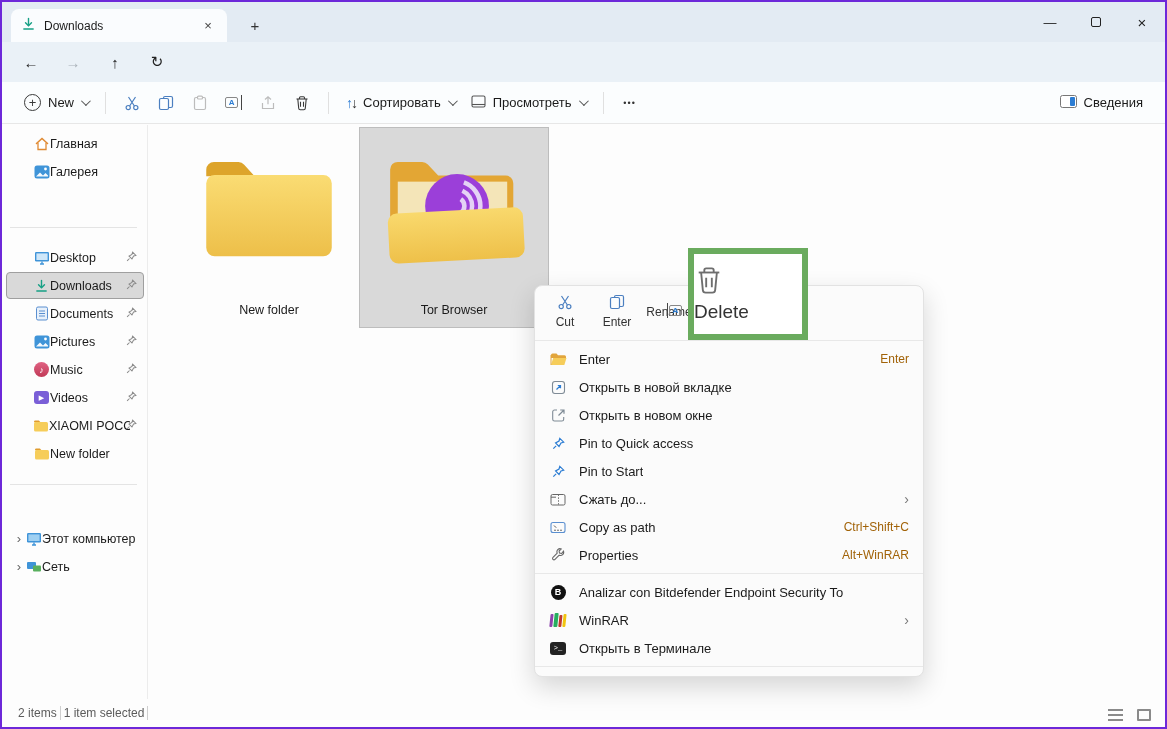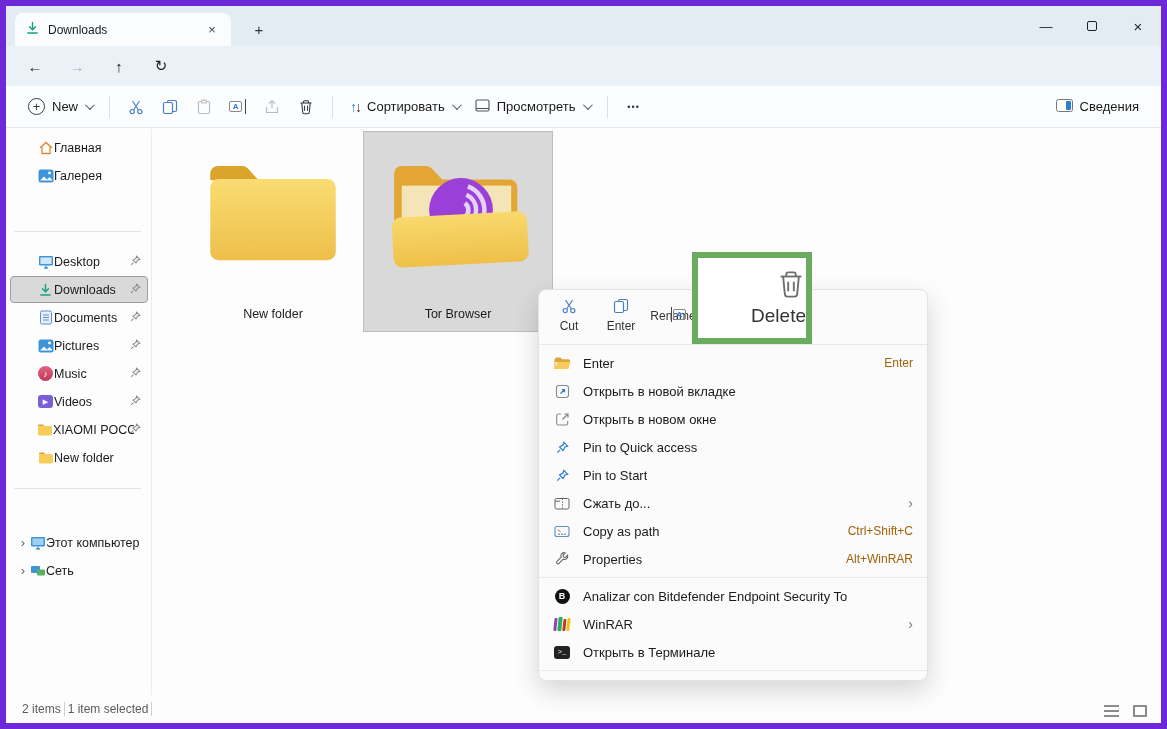--- a/index.html
+++ b/index.html
@@ -1,20 +1,20 @@
 <!DOCTYPE html>
 <html><head>
 <meta charset="utf-8">
 <style>
   * { margin:0; padding:0; box-sizing:border-box; }
   html,body { background:#f0f0f0; }
   .window{
     position:relative; width:1167px; height:729px; background:#fdfdfd;
     font-family:"Liberation Sans", sans-serif; font-size:13px; color:#1b1b1b;
-    overflow:hidden; border:6px solid #6d28d9;
+    overflow:hidden; border:2px solid #6d28d9;
   }
   
   .titlebar{position:absolute;top:0;left:0;right:0;height:40px;background:#e3ebf3;}
   .tab{position:absolute;left:9px;top:7px;width:216px;height:33px;background:#fafcfe;
        border-radius:8px 8px 0 0;display:flex;align-items:center;gap:8px;padding:0 10px;font-size:12px;}
   .tab-close{margin-left:auto;color:#444;font-size:13px;width:18px;height:18px;display:flex;
        align-items:center;justify-content:center;border-radius:4px;cursor:default;}
   .newtab{position:absolute;left:240px;top:11px;width:26px;height:24px;display:flex;align-items:center;
        justify-content:center;color:#333;font-size:15px;}
   .wincontrols{position:absolute;right:0;top:0;height:40px;display:flex;}
@@ -87,21 +87,21 @@
   .winrar-ic i{flex:1;border-radius:1px;}
   .term-ic{width:16px;height:13px;background:#222;border-radius:3px;color:#fff;font-size:7px;
        font-family:"Liberation Mono",monospace;display:flex;align-items:center;justify-content:center;}
   .rn-wrap{position:relative;width:18px;height:15px;}
   .rn-box{position:absolute;left:0;top:2px;width:13px;height:11px;border:1.1px solid #888;border-radius:2px;
        display:flex;align-items:center;justify-content:center;}
   .rn-box i{font-style:normal;font-size:8px;color:#2b7cd3;font-weight:bold;}
   .rn-bar{position:absolute;right:1px;top:0;width:1.4px;height:15px;background:#444;}
   
   .annot{position:absolute;left:686px;top:246px;width:120px;height:92px;background:#fff;
-       border:6px solid #6aab5e;z-index:8;display:flex;flex-direction:column;align-items:flex-end;
+       border:6px solid #6aab5e;z-index:8;display:flex;flex-direction:column;align-items:flex-start;
        justify-content:center;gap:3px;}
   .annot .alabel{font-size:19px;color:#333;}
   .annot .atrash{color:#6e6e6e;}
   
   .statusbar{position:absolute;left:0;right:0;bottom:0;height:28px;background:#fdfdfd;display:flex;
        align-items:center;padding-left:16px;gap:3px;font-size:12px;color:#5b5b5b;}
   .stsep{width:1px;height:14px;background:#cfcfcf;}
   .viewicons{position:absolute;right:14px;bottom:6px;display:flex;gap:14px;align-items:center;}
   .ic-list{width:15px;height:12px;display:flex;flex-direction:column;justify-content:space-between;}
   .ic-list i{height:2.4px;background:#8a8a8a;}

